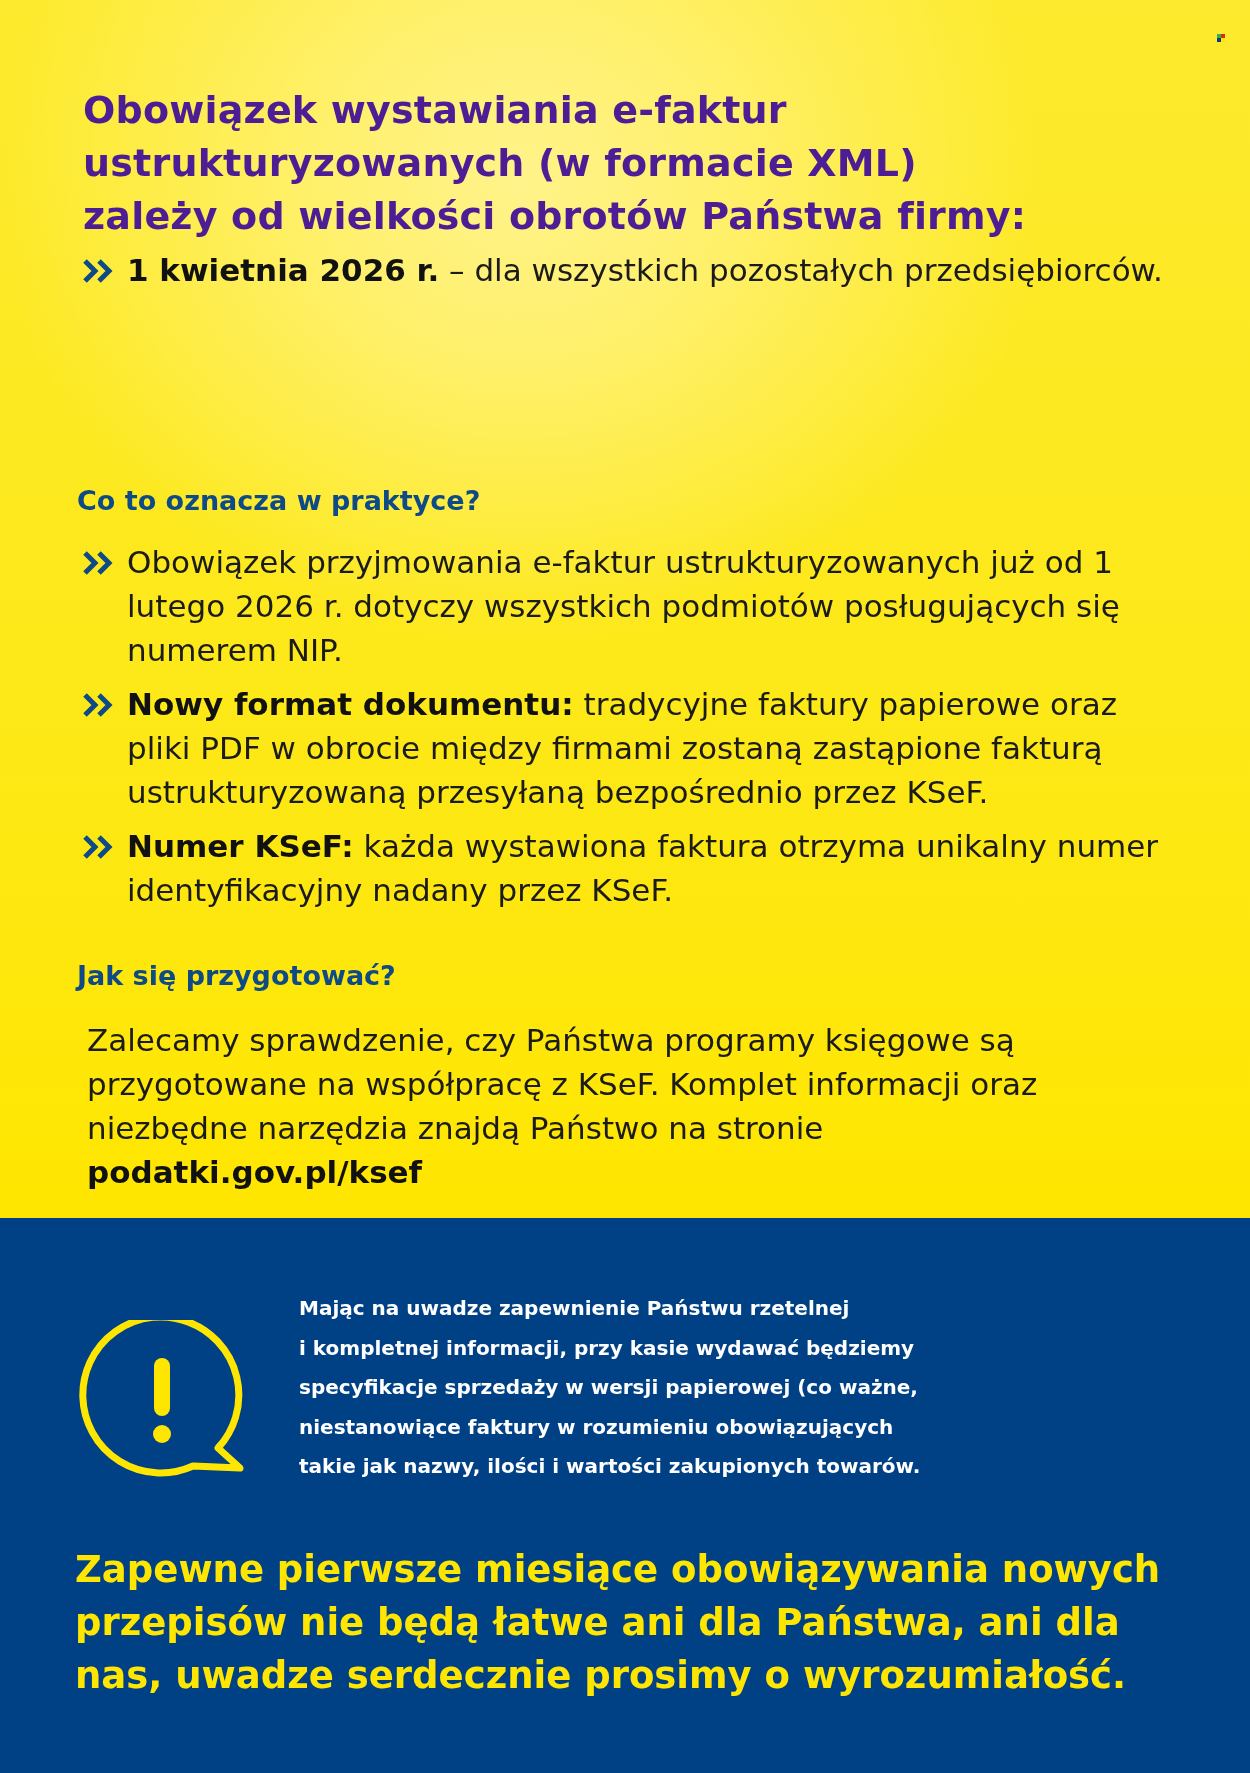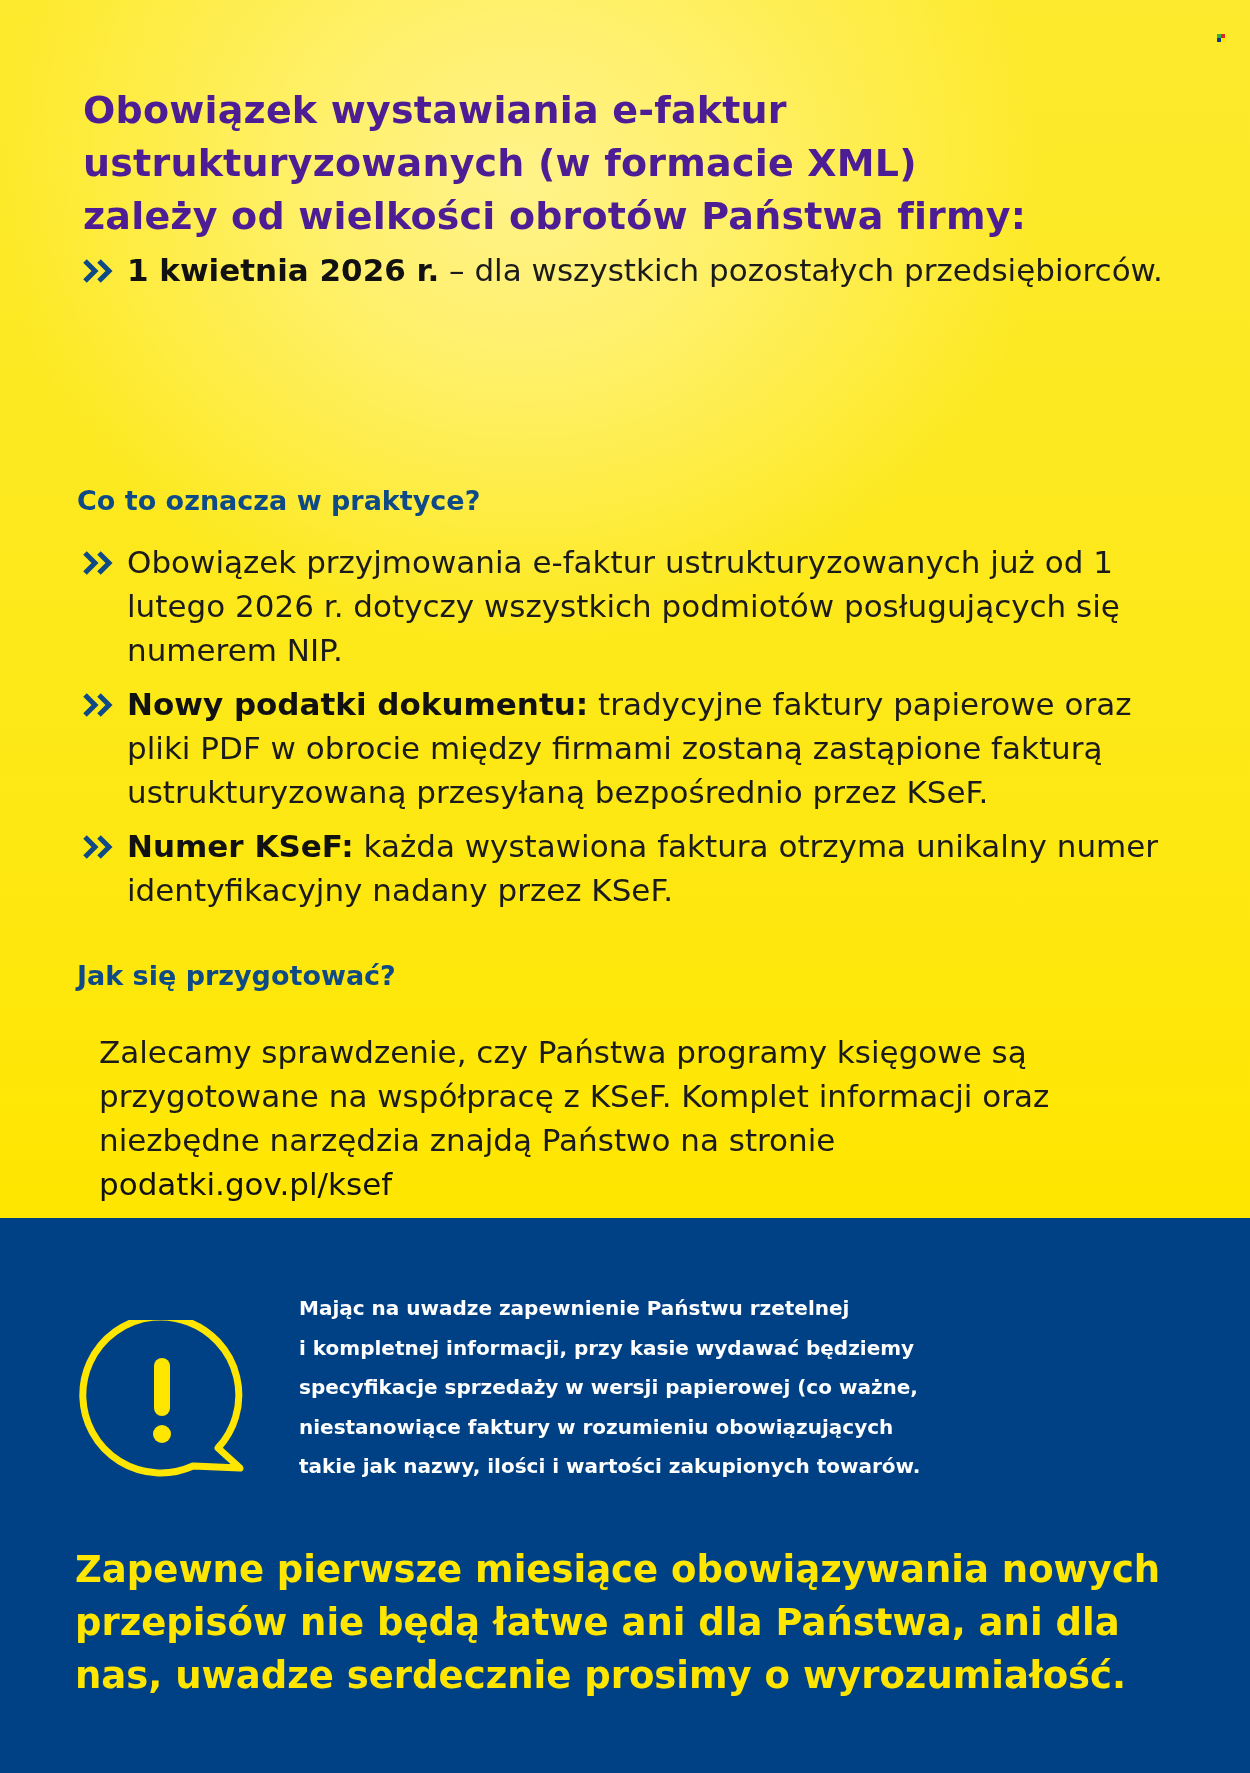--- a/index.html
+++ b/index.html
@@ -36,24 +36,24 @@
     .list li {
       position: relative; padding-left: 44px;
       font-size: 31px; line-height: 44px; color: #1b1b1b;
       margin-bottom: 10px;
     }
     .list li .bullet {
       position: absolute; left: 0; top: 11px; width: 36px; height: 24px;
     }
     .list li b { font-weight: bold; color: #111; }
     .para {
-      position: absolute; left: 83px; top: 1014px; width: 1100px; margin: 16px;
+      position: absolute; left: 83px; top: 1014px; width: 1100px; margin: 4px;
       font-size: 31px; line-height: 44px; color: #1b1b1b;
     }
-    .para .link { font-weight: normal; color: #111; display: block; }
+    .para .link { font-weight: bold; color: #111; display: block; }
     .warn-icon { position: absolute; left: 78px; top: 1320px; width: 170px; height: 162px; }
     .notice {
       position: absolute; left: 299px; top: 1289px; width: 900px; margin: 0;
       color: #ffffff; font-weight: bold; font-size: 20px; line-height: 39.5px;
     }
     .closing {
       position: absolute; left: 75px; top: 1543px; width: 1120px; margin: 0;
       color: #ffe600; font-weight: bold; font-size: 37px; line-height: 53px;
     }
   </style>
@@ -93,21 +93,21 @@
         <path d="M2 2 L12 12 L2 22" fill="none" stroke="#0e4a86" stroke-width="5"></path>
         <path d="M16 2 L26 12 L16 22" fill="none" stroke="#0e4a86" stroke-width="5"></path>
       </svg>
     <span>Obowiązek przyjmowania e-faktur ustrukturyzowanych już od 1 lutego 2026 r. dotyczy wszystkich podmiotów posługujących się numerem NIP.</span>
   </li>
   <li>
     <svg class="bullet" viewBox="0 0 36 24">
         <path d="M2 2 L12 12 L2 22" fill="none" stroke="#0e4a86" stroke-width="5"></path>
         <path d="M16 2 L26 12 L16 22" fill="none" stroke="#0e4a86" stroke-width="5"></path>
       </svg>
-    <b>Nowy podatki dokumentu:</b><span> tradycyjne faktury papierowe oraz pliki PDF w obrocie między firmami zostaną zastąpione fakturą ustrukturyzowaną przesyłaną bezpośrednio przez KSeF.</span>
+    <b>Nowy format dokumentu:</b><span> tradycyjne faktury papierowe oraz pliki PDF w obrocie między firmami zostaną zastąpione fakturą ustrukturyzowaną przesyłaną bezpośrednio przez KSeF.</span>
   </li>
   <li>
     <svg class="bullet" viewBox="0 0 36 24">
         <path d="M2 2 L12 12 L2 22" fill="none" stroke="#0e4a86" stroke-width="5"></path>
         <path d="M16 2 L26 12 L16 22" fill="none" stroke="#0e4a86" stroke-width="5"></path>
       </svg>
     <b>Numer KSeF:</b><span> każda wystawiona faktura otrzyma unikalny numer identyfikacyjny nadany przez KSeF.</span>
   </li>
 </ul>
 

